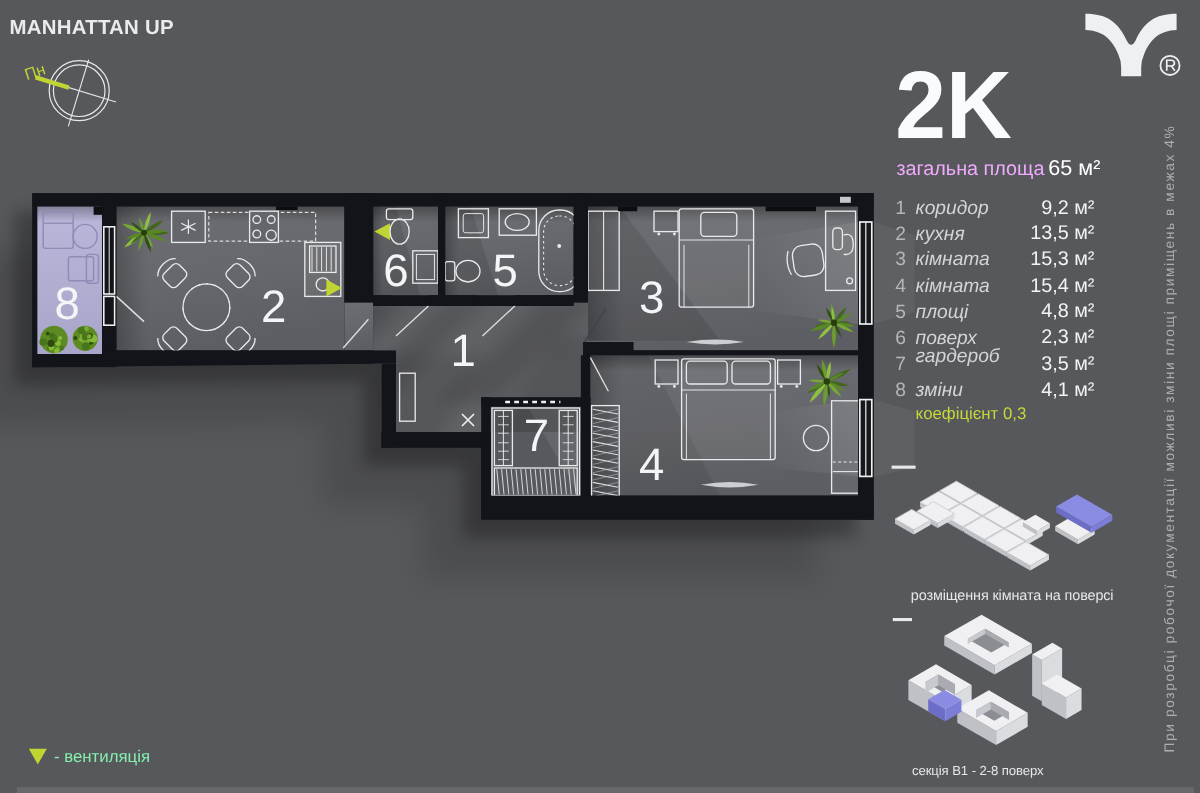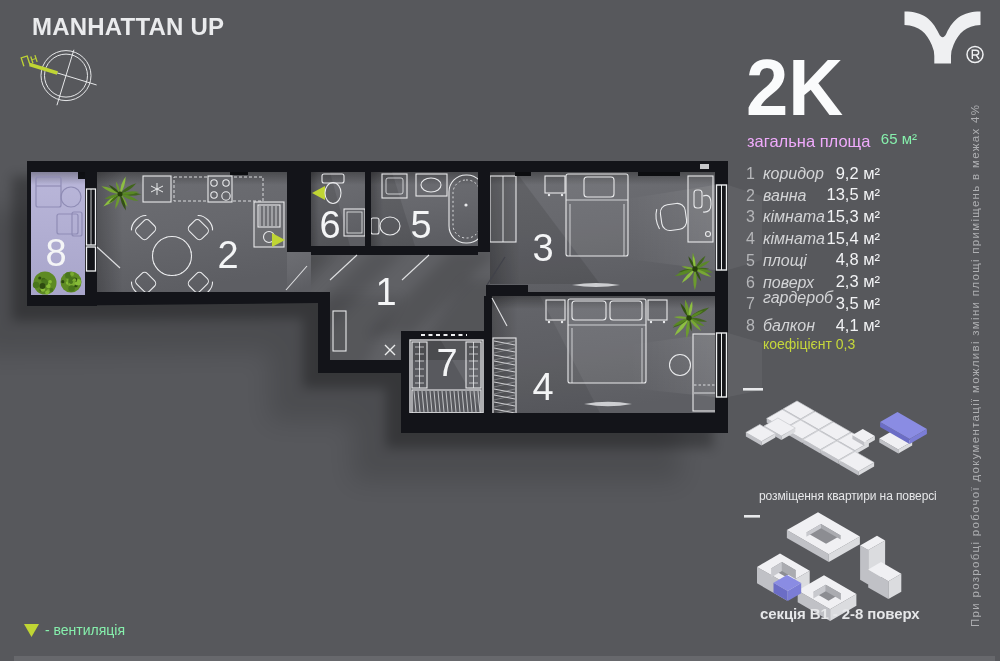--- a/index.html
+++ b/index.html
@@ -1,30 +1,30 @@
 <!DOCTYPE html>
 <html><head><meta charset="utf-8">
 <style>
 html,body{margin:0;padding:0;}
 body{width:1000px;height:661px;background:#57585c;overflow:hidden;position:relative;opacity:0.999;
  font-family:"Liberation Sans",sans-serif;}
 .abs{position:absolute;}
-#title{left:32px;top:13px;font-size:24px;font-weight:bold;letter-spacing:0.2px;color:#eaebed;}
+#title{left:8px;top:13px;font-size:17px;font-weight:bold;letter-spacing:0.2px;color:#eaebed;}
 #k2{left:746px;top:42px;font-size:80px;font-weight:bold;color:#fafbfc;letter-spacing:0;transform:scaleX(0.95);transform-origin:0 0;}
 #zag{left:747px;top:132px;font-size:16.5px;color:#f0abfc;}
-#zagv{left:740px;top:130px;width:177px;text-align:right;font-size:15px;color:#86efac;}
+#zagv{left:740px;top:130px;width:177px;text-align:right;font-size:18px;color:#ffffff;}
 .num{position:absolute;left:746px;font-size:16px;color:#b5b6b9;}
 .nm{position:absolute;left:763px;font-size:16px;color:#d3d4d6;font-style:italic;}
-.ar{position:absolute;left:703px;width:177px;text-align:right;font-size:16.5px;color:#f2f3f5;}
+.ar{position:absolute;left:735px;width:177px;text-align:right;font-size:16.5px;color:#f2f3f5;}
 #koef{left:763px;top:336px;font-size:14px;color:#c5d73b;}
 #vert{left:969px;top:105px;width:20px;height:522px;}
 #vert span{position:absolute;left:0;top:522px;transform-origin:0 0;transform:rotate(-90deg);
  white-space:nowrap;font-size:11.5px;color:#aeafb2;letter-spacing:1.3px;display:block;width:522px;text-align:center;}
 #lbl1{left:759px;top:489px;font-size:12px;letter-spacing:-0.1px;color:#e6e7e9;}
-#lbl2{left:760px;top:605px;font-size:15px;letter-spacing:-0.1px;color:#e6e7e9;font-weight:bold;}
+#lbl2{left:760px;top:637px;font-size:11px;letter-spacing:-0.1px;color:#e6e7e9;}
 #legend{left:45px;top:622px;font-size:14px;color:#86efac;}
 #strip{left:14px;top:656px;width:981px;height:5px;background:#67686c;}
 </style></head>
 <body>
 <div class="abs" id="strip"></div>
 <svg width="1000" height="661" viewBox="0 0 1000 661" style="position:absolute;left:0;top:0">
 <defs>
 <linearGradient id="gFloor" x1="0.1" y1="0" x2="0.35" y2="1">
  <stop offset="0" stop-color="#6d6e73"></stop>
         <stop offset="0.5" stop-color="#67686d"></stop>
@@ -464,38 +464,38 @@
     <polygon points="787.0,574.9 801.2,583.1 787.7,590.9 773.5,582.7" fill="#8a8ce3"></polygon>
   </svg>
 <div class="abs" id="title">MANHATTAN UP</div>
 <div class="abs" id="k2">2K</div>
 <div class="abs" id="zag">загальна площа</div>
 <div class="abs" id="zagv">65&nbsp;м²</div>
 <div class="num" style="top:165.0px">1</div>
 <div class="nm" style="top:165.0px">коридор</div>
 <div class="ar" style="top:163.5px">9,2&nbsp;м²</div>
 <div class="num" style="top:186.7px">2</div>
-<div class="nm" style="top:186.7px">ванна</div>
+<div class="nm" style="top:186.7px">кухня</div>
 <div class="ar" style="top:185.2px">13,5&nbsp;м²</div>
 <div class="num" style="top:208.4px">3</div>
 <div class="nm" style="top:208.4px">кімната</div>
 <div class="ar" style="top:206.9px">15,3&nbsp;м²</div>
 <div class="num" style="top:230.2px">4</div>
 <div class="nm" style="top:230.2px">кімната</div>
 <div class="ar" style="top:228.7px">15,4&nbsp;м²</div>
 <div class="num" style="top:251.9px">5</div>
 <div class="nm" style="top:251.9px">площі</div>
 <div class="ar" style="top:250.4px">4,8&nbsp;м²</div>
 <div class="num" style="top:273.6px">6</div>
 <div class="nm" style="top:273.6px">поверх</div>
 <div class="ar" style="top:272.1px">2,3&nbsp;м²</div>
 <div class="num" style="top:295.3px">7</div>
 <div class="nm" style="top:289px">гардероб</div>
 <div class="ar" style="top:293.8px">3,5&nbsp;м²</div>
 <div class="num" style="top:317.0px">8</div>
-<div class="nm" style="top:317.0px">балкон</div>
+<div class="nm" style="top:317.0px">зміни</div>
 <div class="ar" style="top:315.5px">4,1&nbsp;м²</div>
 <div class="abs" id="koef">коефіцієнт 0,3</div>
 <div class="abs" id="vert">
     <span>При розробці робочої документації можливі зміни площі приміщень в межах 4%</span>
   </div>
-<div class="abs" id="lbl1">розміщення квартири на поверсі</div>
+<div class="abs" id="lbl1">розміщення кімната на поверсі</div>
 <div class="abs" id="lbl2">секція В1 - 2-8 поверх</div>
 <div class="abs" id="legend">- вентиляція</div>
 </body></html>

